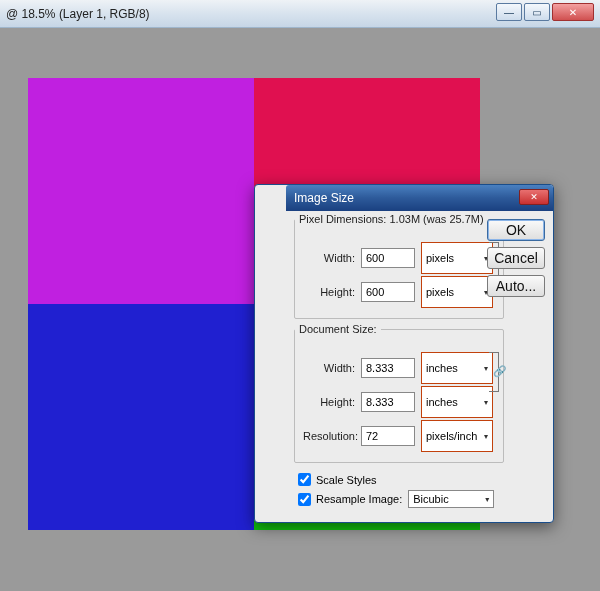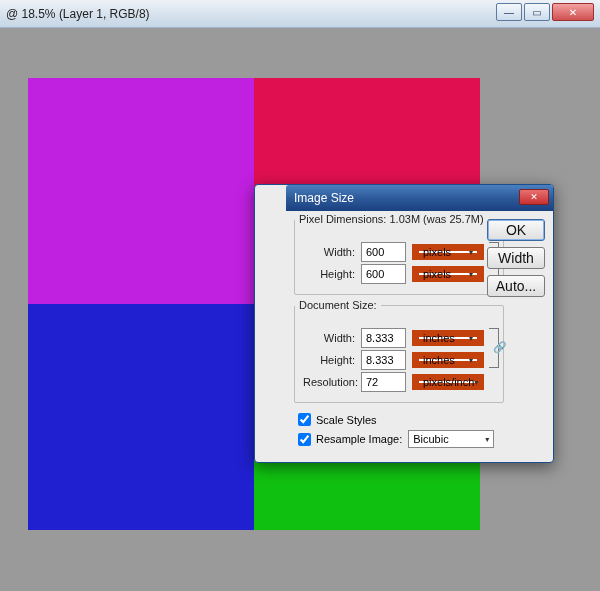--- a/index.html
+++ b/index.html
@@ -132,31 +132,31 @@
     align-items: center;
     margin-bottom: 2px;
   }
   .row .lbl {
     width: 58px;
     text-align: right;
     padding-right: 6px;
     color: #222;
   }
   .row input[type="text"] {
-    width: 45px;
+    width: 54px;
     height: 20px;
     border: 1px solid #888;
     background: #fff;
     font-size: 11px;
     padding: 0 4px;
   }
   .row .unit {
     width: 72px;
-    height: 16px;
-    border: 7px solid #c2410c;
+    height: 32px;
+    border: 1px solid #c2410c;
     background: #fff;
     font-size: 11px;
     padding: 0 4px;
     margin-left: 6px;
     display: flex;
     align-items: center;
     justify-content: space-between;
   }
   .tri {
     font-size: 8px;
@@ -329,21 +329,21 @@
             </div>
           </div>
 
         </div>
 
         <div class="btn-col">
           <div class="btn default">
               <span>OK</span>
             </div>
           <div class="btn">
-              <span>Width</span>
+              <span>Cancel</span>
             </div>
           <div class="btn">
               <span>Auto...</span>
             </div>
         </div>
 
       </div>
     </div>
 
   </div>

